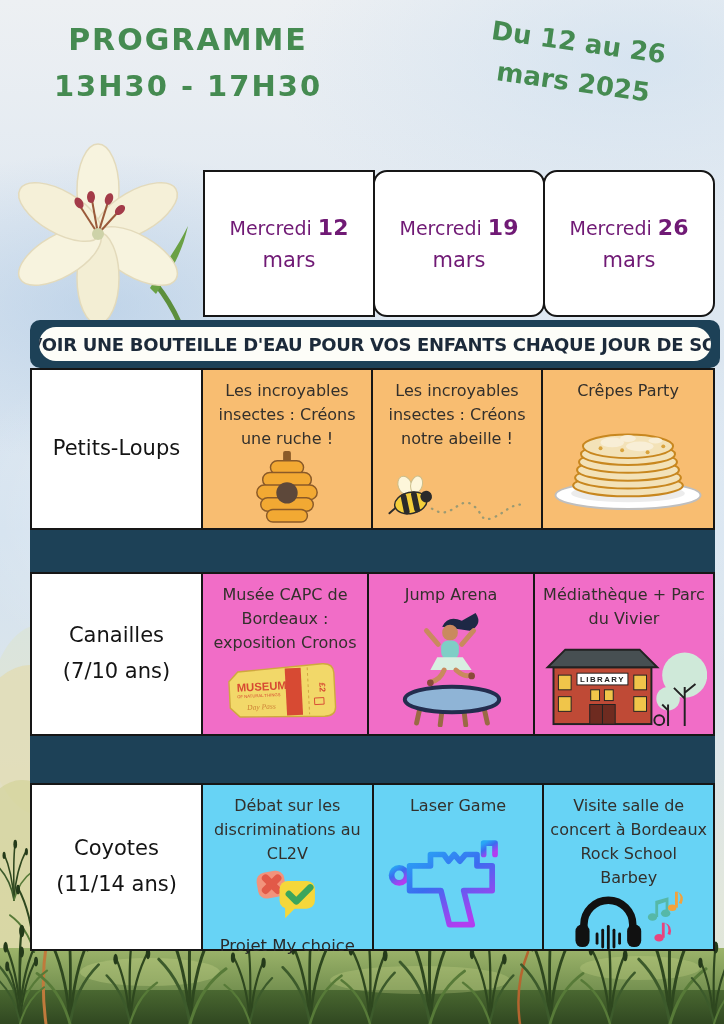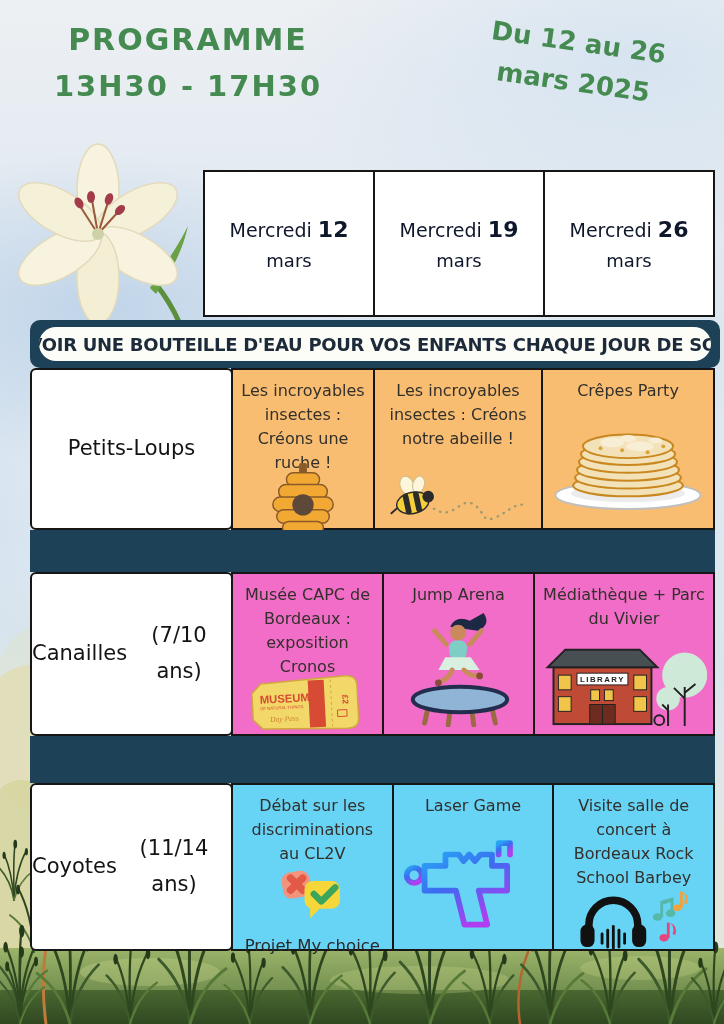--- a/index.html
+++ b/index.html
@@ -16,40 +16,40 @@
   
   .title-block{left:38px;top:22px;width:300px;text-align:center;color:#458B51;}
   .title{font-size:30px;font-weight:bold;letter-spacing:2px;}
   .hours{font-size:29px;font-weight:bold;letter-spacing:2px;margin-top:12px;}
   .note{font-size:13px;font-weight:bold;letter-spacing:.5px;margin-top:15px;}
   .date-block{left:468px;top:22px;width:216px;text-align:center;color:#458B51;
     transform:rotate(8deg);font-weight:bold;font-size:26px;line-height:1.55;}
   
   .day-header{left:203px;top:170px;width:512px;height:147px;display:flex;}
   .day-cell{flex:1;background:#fff;border:2px solid #161616;display:flex;flex-direction:column;
-    align-items:center;justify-content:center;color:#0f172a;}
-  .day-cell + .day-cell{margin-left:-2px;}
+    align-items:center;justify-content:center;color:#701a75;}
+  .day-cell + .day-cell{margin-left:-2px;border-radius:14px;}
   .day-line{font-size:19px;}
   .day-num{font-size:22px;font-weight:bold;margin-left:6px;}
-  .day-month{font-size:18px;margin-top:8px;}
+  .day-month{font-size:21px;margin-top:8px;}
   
   .notice{left:30px;top:320px;width:690px;height:48px;background:#1D4157;border-radius:10px;
     display:flex;align-items:center;padding:0 9px;box-sizing:border-box;}
   .notice-pill{background:#fdfdf8;border-radius:17px;width:100%;height:34px;display:flex;
     align-items:center;justify-content:center;font-weight:bold;font-size:18px;color:#1c2a3a;
     letter-spacing:-.3px;white-space:nowrap;overflow:hidden;}
   
   .grid-row{left:30px;width:685px;display:flex;}
   .row-petits{top:368px;height:162px;}
   .row-canailles{top:572px;height:164px;}
   .row-coyotes{top:783px;height:168px;}
   .cell{border:2px solid #161616;box-sizing:border-box;}
   .cell + .cell{margin-left:-2px;}
-  .label-cell{width:203px;background:#fff;display:flex;align-items:center;
-    justify-content:center;font-size:21px;color:#141414;line-height:1.7;text-align:center;border-radius:6px;}
+  .label-cell{width:173px;background:#fff;display:flex;flex-direction:column;align-items:center;
+    justify-content:center;font-size:21px;color:#141414;line-height:1.7;text-align:center;}
   .activity-cell{flex:1;display:flex;flex-direction:column;align-items:center;
     padding:9px 6px 4px;}
   .c-orange{background:#F8BD71;}
   .c-pink{background:#F16DC7;}
   .c-blue{background:#67D3F5;}
   .act-text{font-size:16px;line-height:1.5;text-align:center;color:#33302c;}
   .act-text2{font-size:16.5px;text-align:center;color:#2a2a2a;margin-top:16px;}
   .act-icon{flex:1;display:flex;align-items:center;justify-content:center;width:100%;min-height:0;}
   .act-icon.left{justify-content:flex-start;padding-left:4px;align-items:flex-end;}
   .separator{left:30px;width:685px;background:#1D4157;}

